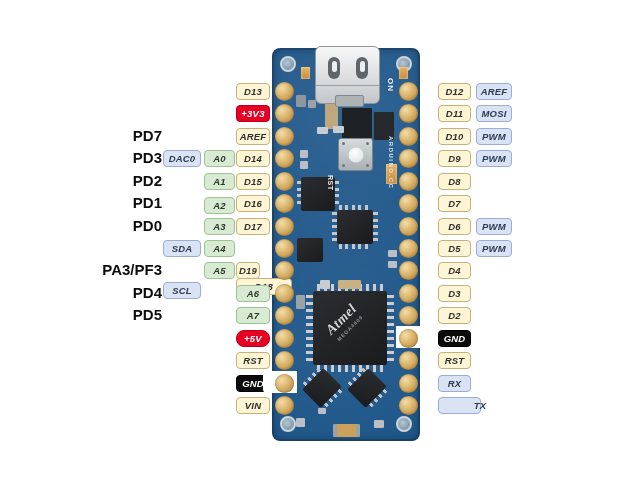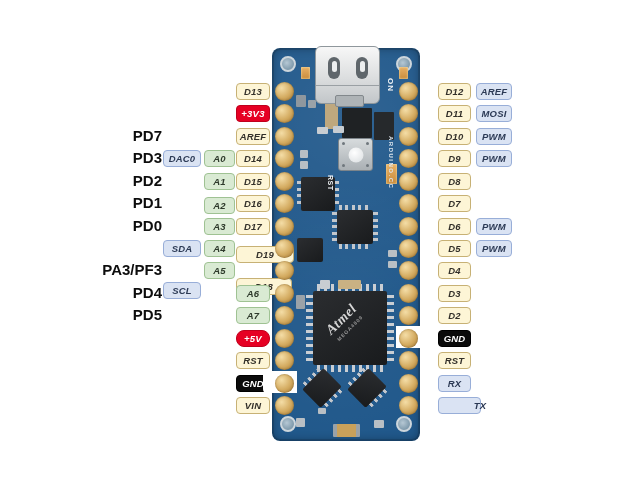--- a/index.html
+++ b/index.html
@@ -157,21 +157,21 @@
     <span class="badge b-digital" style="left: 236px; top: 195px; width: 34px;">D16</span>
     <div class="port-label" style="left: 52px; top: 216px;">PD0</div>
     <span class="badge b-analog" style="left: 204px; top: 218px; width: 31px;">A3</span>
     <span class="badge b-digital" style="left: 236px; top: 218px; width: 34px;">D17</span>
     <span class="badge b-function" style="left: 163px; top: 240px; width: 38px;">SDA</span>
     <span class="badge b-analog" style="left: 204px; top: 240px; width: 31px;">A4</span>
     <span class="badge b-digital" style="left: 236px; top: 240px; width: 56px; margin-top: 38px;">D18</span>
     <div class="port-label" style="left: 52px; top: 260px;">PA3/PF3</div>
     <span class="badge b-function" style="left: 163px; top: 262px; width: 38px; margin-top: 20px;">SCL</span>
     <span class="badge b-analog" style="left: 204px; top: 262px; width: 31px;">A5</span>
-    <span class="badge b-digital" style="left: 236px; top: 246px; width: 58px;">D19</span>
+    <span class="badge b-digital" style="left: 236px; top: 262px; width: 24px;">D19</span>
     <div class="port-label" style="left: 52px; top: 283px;">PD4</div>
     <span class="badge b-analog" style="left: 236px; top: 285px; width: 34px;">A6</span>
     <div class="port-label" style="left: 52px; top: 305px;">PD5</div>
     <span class="badge b-analog" style="left: 236px; top: 307px; width: 34px;">A7</span>
     <span class="badge b-power" style="left: 236px; top: 330px; width: 34px; border-radius: 8px;">+5V</span>
     <span class="badge b-digital" style="left: 236px; top: 352px; width: 34px;">RST</span>
     <span class="badge b-ground" style="left: 236px; top: 375px; width: 34px;">GND</span>
     <span class="badge b-digital" style="left: 236px; top: 397px; width: 34px;">VIN</span>
     <span class="badge b-digital" style="left: 438px; top: 83px; width: 33px;">D12</span>
     <span class="badge b-function" style="left: 476px; top: 83px; width: 36px;">AREF</span>

